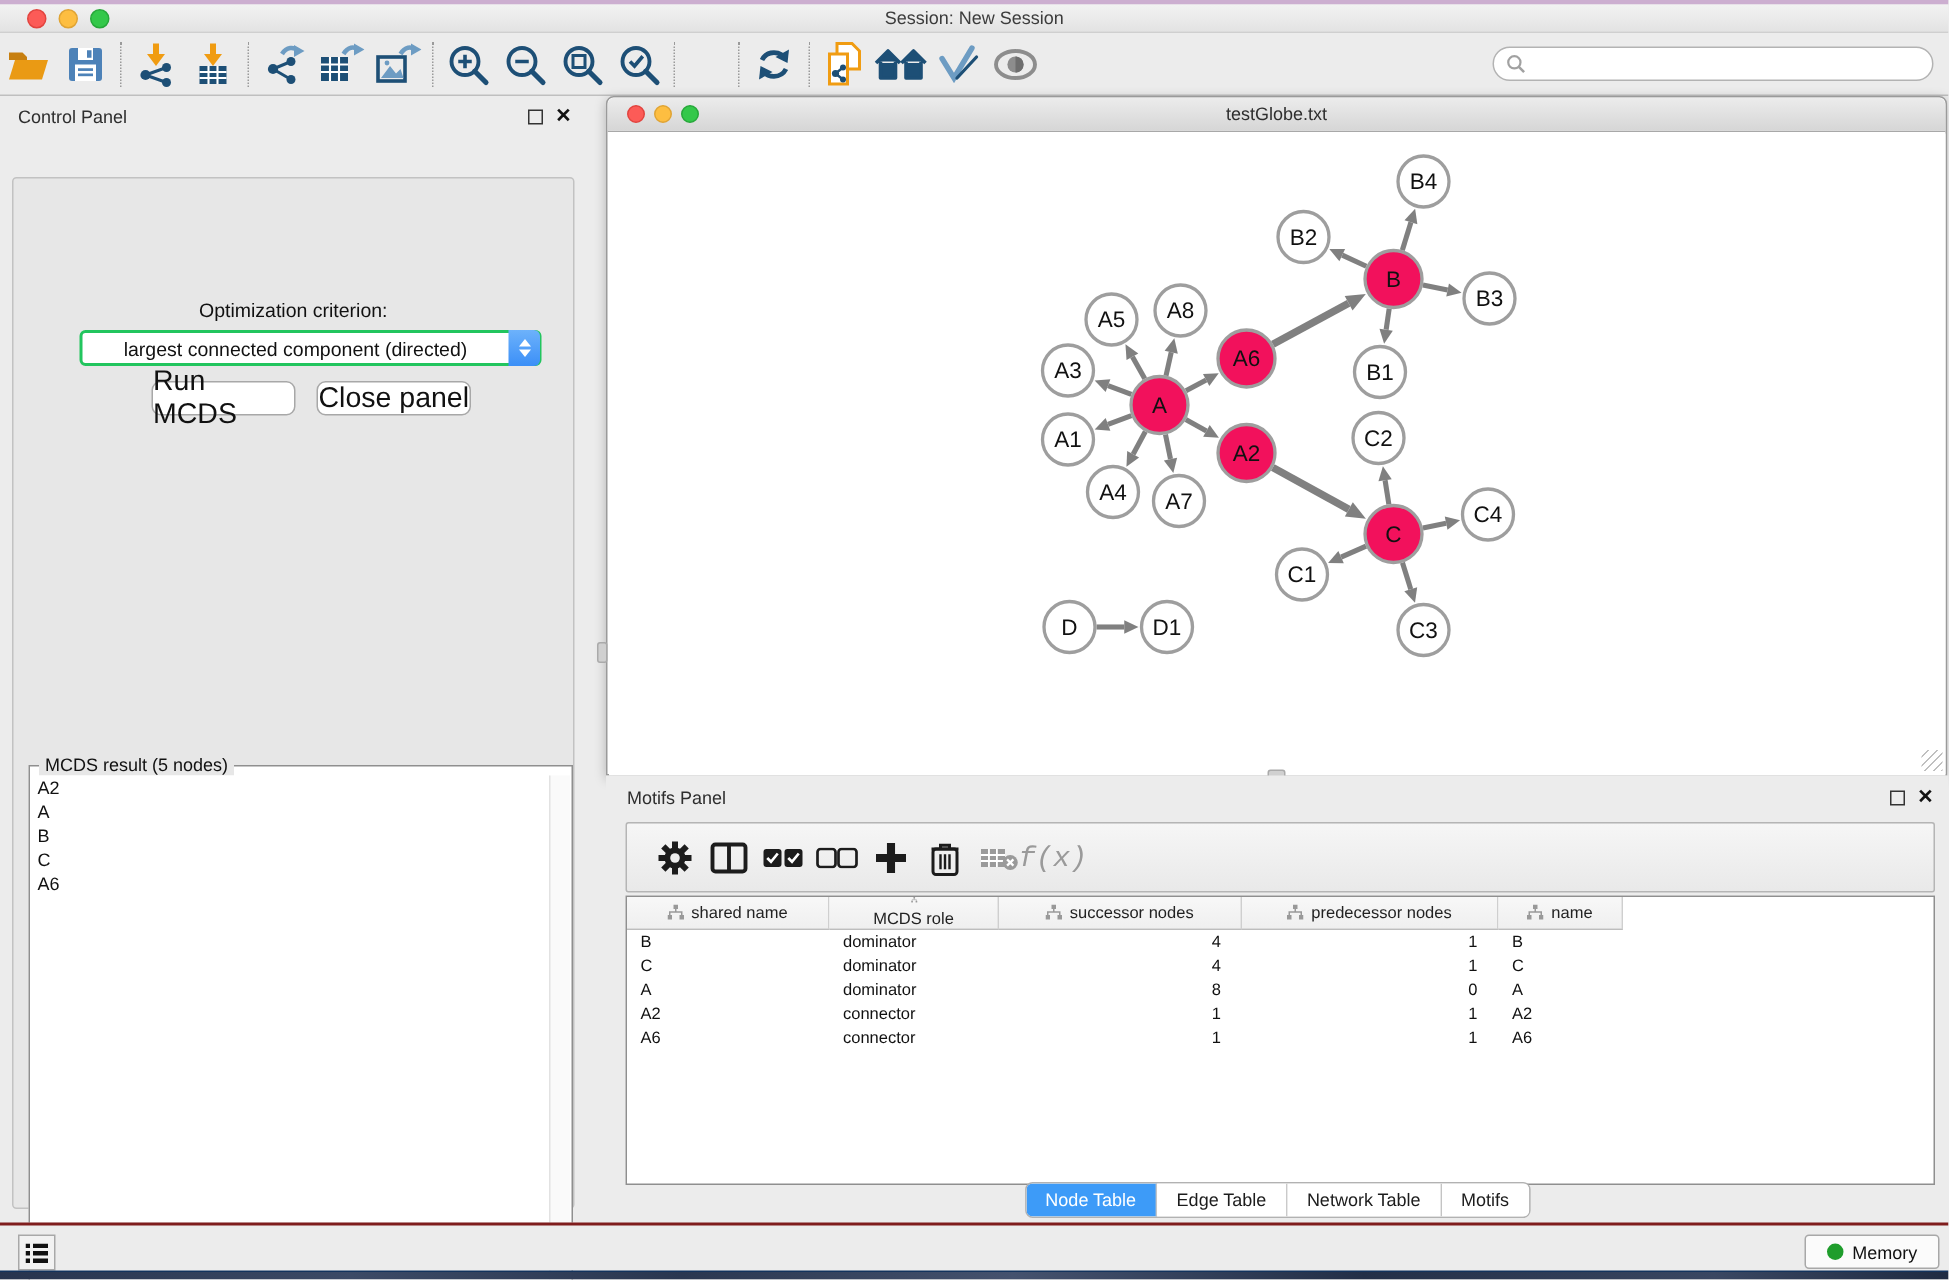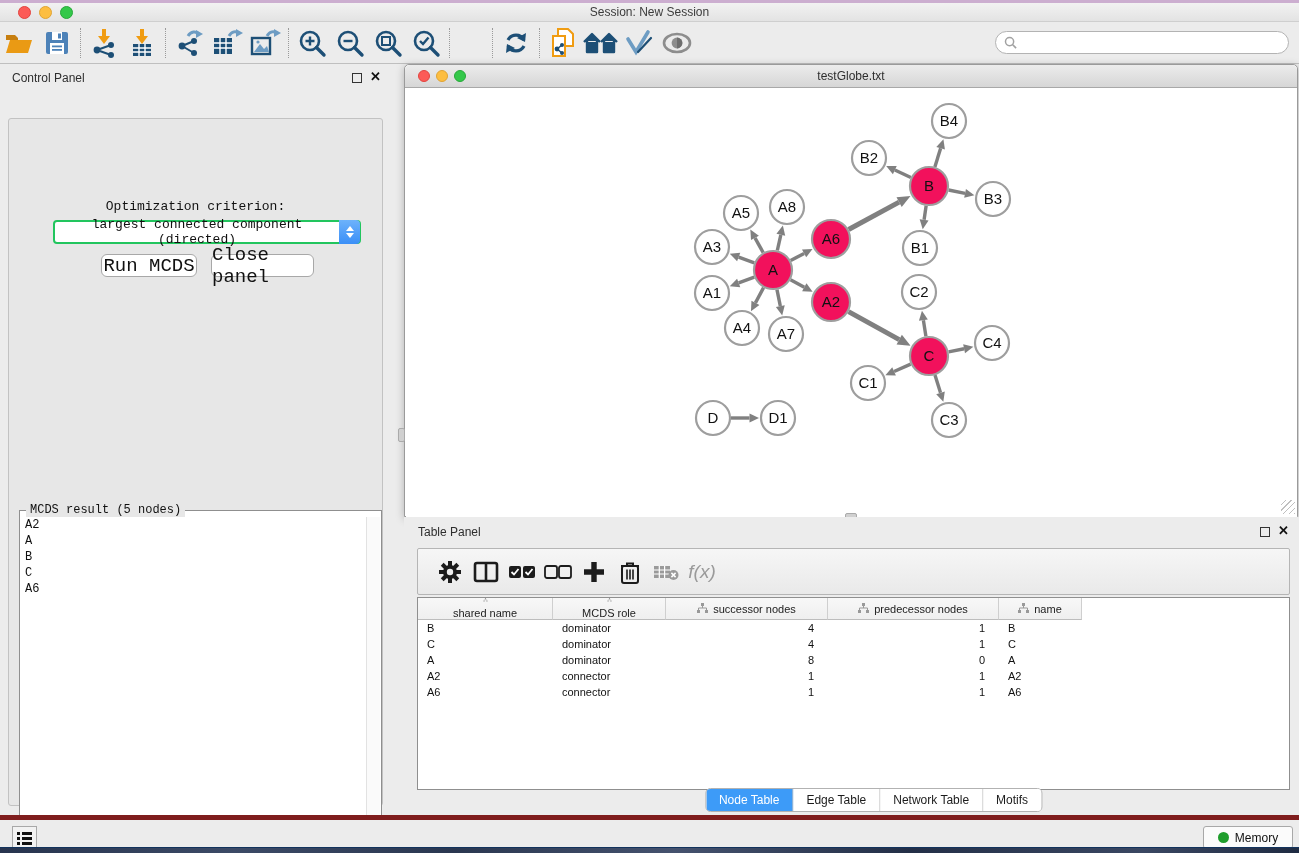--- a/index.html
+++ b/index.html
@@ -30,21 +30,21 @@
   #cp-header { position:absolute; left:0; top:0; width:100%; height:28px; }
   #cp-title { position:absolute; left:12px; top:7px; font-size:12px; color:#2e2e2e; }
   .win-float-icon { position:absolute; top:9px; width:10px; height:10px; border:1.6px solid #333; }
   .win-close-icon { position:absolute; top:5px; font-size:13px; font-weight:bold; color:#111; }
   #cp-float { right:29px; } #cp-close { right:10px; }
   .seg-tabs { display:flex; border:1px solid #b2b2b2; border-radius:5px; overflow:hidden; background:#fff; }
   .seg-tab { font-size:12px; color:#1c1c1c; background:#fff; padding:4px 13px; border-right:1px solid #c4c4c4; cursor:default; white-space:nowrap; }
   .seg-tab:last-child { border-right:none; }
   .seg-tab.active { background:#3d9bf8; color:#fff; }
   #cp-tabs { position:absolute; top:31px; left:50%; transform:translateX(-50%); z-index:3; }
-  #cp-body { position:absolute; left:8px; top:54px; width:375px; height:688px; background:#e7e7e7; border:1px solid #c2c2c2; border-radius:3px;font-family:Liberation Mono, monospace; }
+  #cp-body { position:absolute; left:8px; top:54px; width:375px; height:688px; background:#e7e7e7; border:1px solid #c2c2c2; border-radius:3px; }
   #opt-label { position:absolute; top:80px; width:100%; text-align:center; font-size:13px; color:#111; }
   #criterion-select { position:absolute; left:44px; top:101px; width:308px; height:24px; background:#fff; border:2px solid #22c55e; border-radius:4px; display:flex; align-items:center; }
   #criterion-value { flex:1; font-size:13px; color:#111; text-align:center; }
   #criterion-stepper { width:21px; height:24px; margin-right:-1px; background:linear-gradient(#6db2fb,#3b8ff7); border-radius:0 4px 4px 0; display:flex; flex-direction:column; align-items:center; justify-content:center; gap:2px; }
   .chev-up { width:0; height:0; border-left:4px solid transparent; border-right:4px solid transparent; border-bottom:5px solid #fff; }
   .chev-down { width:0; height:0; border-left:4px solid transparent; border-right:4px solid transparent; border-top:5px solid #fff; }
   .cp-btn { position:absolute; top:135px; height:23px; background:#fff; border:1px solid #a8a8a8; border-radius:6px; font-size:19px; color:#111; display:flex; align-items:center; justify-content:center; }
   #run-btn { left:92px; width:96px; }
   #closepanel-btn { left:202px; width:103px; }
   #mcds-fieldset { position:absolute; left:10px; top:391px; width:363px; height:345px; border:1px solid #8f8f8f; background:#fff; }
@@ -66,31 +66,31 @@
   .divider-grip { background:#d0d0d0; border:1px solid #aaa; border-radius:2px; }
   #grip-left { left:398px; top:428px; width:7px; height:14px; }
   #grip-bottom { left:845px; top:513px; width:12px; height:6px; }
 
   
   #table-panel { left:404px; top:517px; width:895px; height:298px; background:#ececec; }
   #tp-title { position:absolute; left:14px; top:8px; font-size:12px; color:#2e2e2e; }
   #tp-float { right:29px; top:10px; } #tp-close { right:10px; top:6px; }
   #tp-toolbar { position:absolute; left:13px; top:31px; width:873px; height:47px; background:linear-gradient(#f6f6f6,#e9e9e9); border:1px solid #b5b5b5; border-radius:2px; display:flex; align-items:center; padding-left:14px; }
   .tpt-btn { width:36px; height:36px; display:flex; align-items:center; justify-content:center; flex:0 0 auto; }
-  #fx-label { font-size:19px; font-style:italic; font-family:Liberation Sans, sans-serif; color:#9a9a9a; margin-left:0; }
+  #fx-label { font-size:19px; font-style:italic; font-family:Liberation Mono, monospace; color:#9a9a9a; margin-left:0; }
   #data-table { position:absolute; left:13px; top:80px; width:873px; height:193px; background:#fff; border:1px solid #8f8f8f; overflow:hidden; }
   #table-header { display:flex; height:22px; }
   .th { display:flex; align-items:center; justify-content:center; gap:5px; background:linear-gradient(#f8f8f8,#efefef); border-right:1px solid #cfcfcf; border-bottom:1px solid #bdbdbd; font-size:11px; color:#222; flex:0 0 auto; }
   .tr { display:flex; height:16px; }
   .td { font-size:11px; color:#111; line-height:16px; flex:0 0 auto; white-space:nowrap; overflow:hidden; }
   .td.left { padding-left:9px; } .td.right { text-align:right; padding-right:14px; }
-  #tp-tabs { position:absolute; top:271px; left:50%; transform:translateX(-50%);margin-left:22px; }
+  #tp-tabs { position:absolute; top:271px; left:50%; transform:translateX(-50%); }
 
   
-  #status-bar { left:0; top:815px; width:1299px; height:32px; background:#ececec; border-top:5px solid #7f1d1d; }
+  #status-bar { left:0; top:815px; width:1299px; height:32px; background:#ececec; border-top:2px solid #7f1d1d; }
   #list-btn { position:absolute; left:12px; top:6px; width:25px; height:24px; background:#f2f2f2; border:1px solid #a8a8a8; display:flex; align-items:center; justify-content:center; }
   #memory-btn { position:absolute; right:6px; top:6px; width:90px; height:23px; background:#fbfbfb; border:1px solid #a8a8a8; border-radius:3px; display:flex; align-items:center; justify-content:center; gap:6px; }
   #memory-dot { width:11px; height:11px; border-radius:50%; background:#1f9d2c; }
   #memory-label { font-size:12px; color:#111; }
   #desktop-bottom { left:0; top:847px; width:1299px; height:6px; background:linear-gradient(90deg,#27344e,#3c4a66 18%,#2a3750 35%,#45526e 52%,#232f47 70%,#3a4762 88%,#1f2b42); border-top:1px solid #12335d; }
 </style>
 </head>
 <body>
 
 <div id="desktop-top" class="abs"></div>
@@ -365,21 +365,21 @@
         <circle cx="372" cy="329" r="17" fill="#ffffff" stroke="#9e9e9e" stroke-width="2.2"></circle>
         <text x="372" y="334" text-anchor="middle" font-size="15" fill="#111111" font-family="&quot;Liberation Sans&quot;, sans-serif">D1</text>
       </svg>
   </div>
   <div id="nw-resize-grip"></div>
 </div>
 <div id="grip-left" class="abs divider-grip"></div>
 <div id="grip-bottom" class="abs divider-grip"></div>
 
 <div id="table-panel" class="abs">
-  <span id="tp-title">Table Panel</span>
+  <span id="tp-title">Motifs Panel</span>
   <span id="tp-float" class="win-float-icon"></span>
   <span id="tp-close" class="win-close-icon">✕</span>
   <div id="tp-toolbar">
     <div class="tpt-btn">
       <svg width="24" height="24" viewBox="0 0 24 24">
           <g fill="#1c1c1c">
             <rect x="10" y="1" width="4" height="22"></rect>
             <rect x="1" y="10" width="22" height="4"></rect>
             <rect x="10" y="1" width="4" height="22" transform="rotate(45 12 12)"></rect>
             <rect x="10" y="1" width="4" height="22" transform="rotate(-45 12 12)"></rect>
@@ -427,21 +427,21 @@
           <circle cx="20.5" cy="12" r="5" fill="#9a9a9a"></circle>
           <path d="M18.4 9.9 L22.6 14.1 M22.6 9.9 L18.4 14.1" stroke="#fff" stroke-width="1.5"></path>
         </svg>
     </div>
     <div class="tpt-btn">
       <span id="fx-label">f(x)</span>
     </div>
   </div>
   <div id="data-table">
     <div id="table-header">
-        <div class="th" style="width: 135px; flex-direction: column;">
+        <div class="th" style="width: 135px;">
           <svg width="11" height="11" viewBox="0 0 11 11">
             <g fill="#999">
               <rect x="4" y="0" width="3" height="3"></rect>
               <rect x="0" y="7" width="3" height="3"></rect>
               <rect x="8" y="7" width="3" height="3"></rect>
             </g>
             <path d="M5.5 3 V5 M1.5 7 V5 H9.5 V7" stroke="#999" fill="none"></path>
           </svg>
           <span>shared name</span>
         </div>

